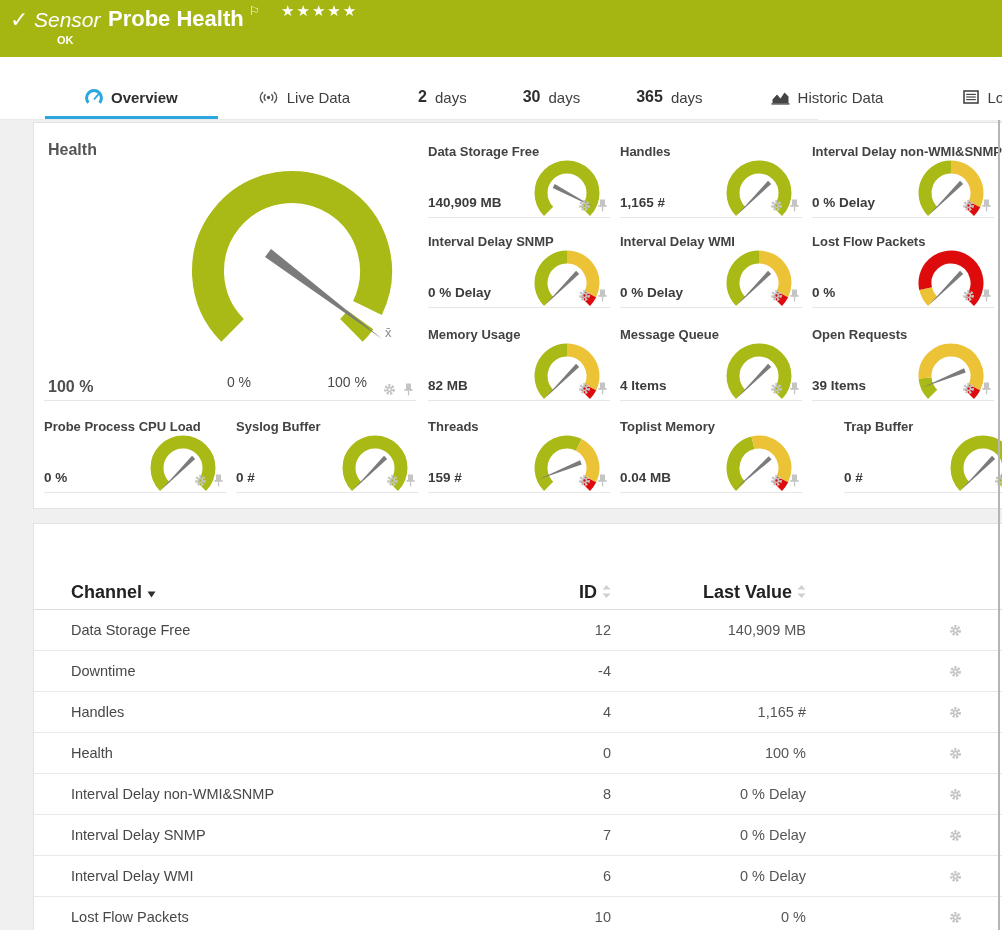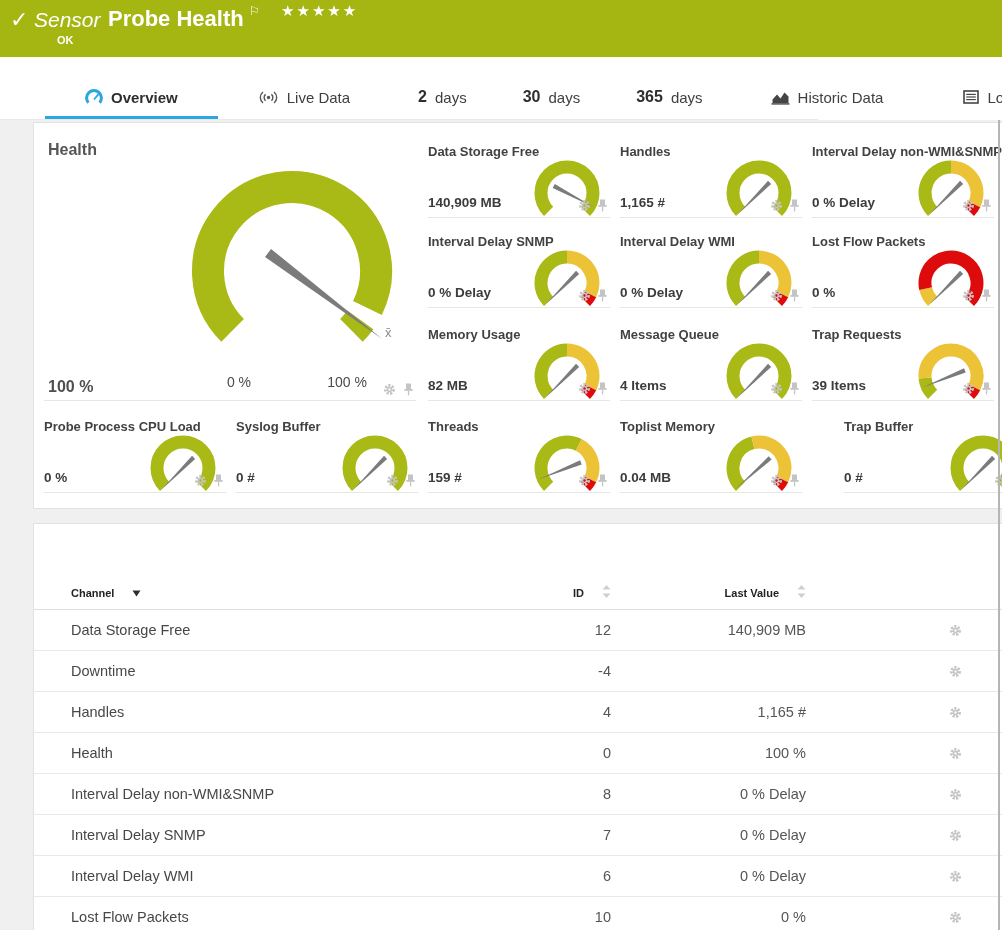--- a/index.html
+++ b/index.html
@@ -51,21 +51,21 @@
   .tile-gauge { position:absolute; left:99px; top:12px; width:80px; height:80px; pointer-events:none; }
   .tile-value { position:absolute; left:0; bottom:7px; font-size:13.5px; font-weight:bold; color:#3c3c3c; }
   .tile-icons { position:absolute; right:2px; bottom:5px; display:flex; gap:6px; align-items:center; }
   .gear, .pin { cursor:pointer; display:flex; }
 
   
   .ch-table { position:absolute; left:0; top:52px; width:983px; }
   .t-row { display:grid; grid-template-columns:430px 110px 195px 1fr 30px;
     padding:0 55px 0 37px; align-items:center; height:41px; border-bottom:1px solid #e9e9e9; }
   .t-head { height:34px; border-bottom:1px solid #dedede; }
-  .t-head .hc { font-size:11px; font-weight:bold; color:#222; display:flex; align-items:center; gap:18px; cursor:pointer; }
+  .t-head .hc { font-size:18px; font-weight:bold; color:#222; display:flex; align-items:center; gap:5px; cursor:pointer; }
   .hc.right, .cell.right { justify-content:flex-end; text-align:right; }
   .cell { font-size:14.5px; color:#555; display:flex; align-items:center; }
   .cell.chan { color:#474747; }
   .rowgear { display:flex; justify-content:flex-end; cursor:pointer; }
 </style>
 </head>
 <body>
 
 <div id="stage">
 
@@ -375,21 +375,21 @@
               <svg width="11" height="13" viewBox="0 0 11 13">
                 <rect x="3" y="0.5" width="5" height="5.5" fill="#c4c4c4"></rect>
                 <rect x="1.4" y="6" width="8.2" height="1.8" fill="#c4c4c4"></rect>
                 <rect x="4.9" y="7.8" width="1.3" height="4.6" fill="#c4c4c4"></rect>
               </svg>
             </span>
     </div>
   </div>
 
   <div class="tile" style="left: 778px; top: 201px;">
-    <div class="tile-title">Trap Requests</div>
+    <div class="tile-title">Open Requests</div>
     <div class="tile-gauge"><svg width="80" height="80">
               <path d="M 21.615223689149765 58.38477631085024 A 26 26 0 0 1 14.080149322938674 42.039936488923985" fill="none" stroke="#a9ba16" stroke-width="13"></path>
               <path d="M 14.080149322938674 42.039936488923985 A 26 26 0 1 1 63.34871696977601 51.43841841625379" fill="none" stroke="#ecc337" stroke-width="13"></path>
               <path d="M 63.34871696977601 51.43841841625379 A 26 26 0 0 1 58.38477631085023 58.38477631085024" fill="none" stroke="#dd0b0b" stroke-width="13"></path>
               <polygon points="11.257300508429594,51.61280439589328 53.0836233129868,32.34109661871438 54.73189232401681,36.420705578808246" fill="#7b7b7b"></polygon>
             </svg></div>
     <div class="tile-value">39 Items</div>
     <div class="tile-icons">
       <span class="gear">
               <svg width="13" height="13" viewBox="0 0 16 16">

